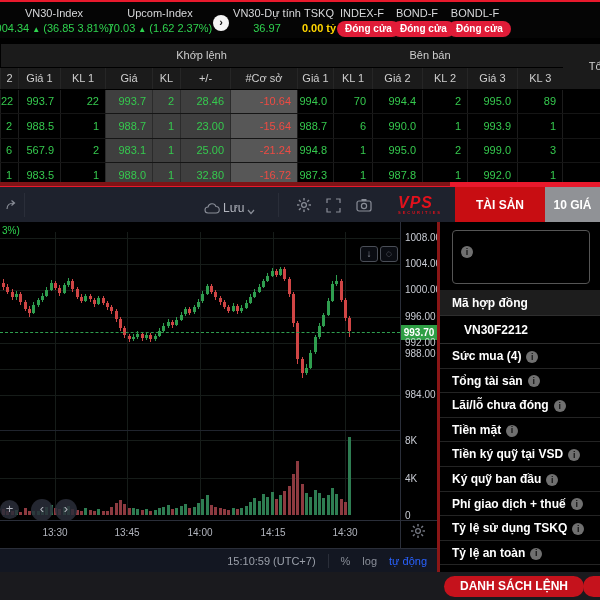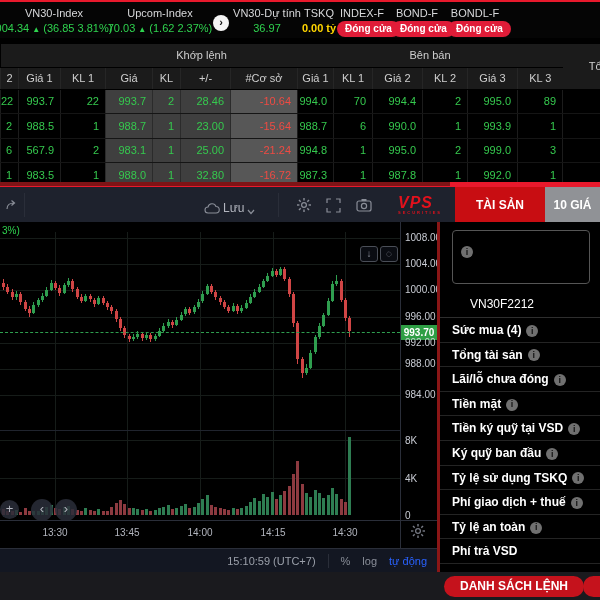--- a/index.html
+++ b/index.html
@@ -64,21 +64,21 @@
   .sb-item { color:#8a8f99; }
   .sb-auto { color:#2962ff; }
 
   
   .sidebar { position:absolute; left:437px; top:222px; width:163px; height:350px; background:#000; border-left:3px solid #8a1616; overflow:hidden; }
   .profit-box { margin:8px 10px 6px 12px; border:1px solid #555; border-radius:4px; padding:7px 8px 6px 8px; height:54px; }
   .profit-box .lbl { color:#fff; font-weight:bold; font-size:12px; display:block; }
   .info { display:inline-flex; width:12px; height:12px; border-radius:50%; background:#707070; color:#141414; font-size:9px; font-weight:bold; align-items:center; justify-content:center; vertical-align:middle; }
   .profit-box .info { margin-top:8px; }
   .s-header { height:26px; line-height:26px; padding-left:12px; color:#fff; font-weight:bold; font-size:12px; background:#1d1d1d; border-bottom:1px solid #2e2e2e; }
-  .s-value { height:28px; line-height:28px; padding-left:30px; color:#fff; font-weight:normal; font-size:12px; border-bottom:1px solid #2e2e2e; }
+  .s-value { height:28px; line-height:28px; padding-left:24px; color:#fff; font-weight:bold; font-size:12px; border-bottom:1px solid #2e2e2e; }
   .s-row { height:24.6px; line-height:24.6px; padding-left:12px; color:#fff; font-weight:bold; font-size:12px; border-bottom:1px solid #242424; white-space:nowrap; }
   .s-row .info { margin-left:5px; }
 
   
   .bottombar { position:absolute; left:0; top:572px; width:600px; height:28px; background:#1a1a1e; }
   .red-btn { position:absolute; top:4px; height:21px; background:#c5121c; border:none; color:#fff; font-weight:bold; font-size:12px; border-radius:11px; padding:0 16px; font-family:"Liberation Sans", sans-serif; line-height:21px; }
   svg { display:block; }
 </style>
 </head>
 <body>
@@ -548,21 +548,21 @@
       <div class="candle-wick" style="left:349.4px;top:93.8px;height:20.9px;background:#d04545;"></div>
       <div class="candle-body" style="left:348.4px;top:95.8px;height:13.7px;background:#d04545;"></div>
       <div class="vol-bar" style="left:348.4px;top:215.2px;height:77.8px;background:#2e7d52;"></div>
       <div class="cur-line" style="top:110px;"></div>
       <div class="cur-tag" style="top:103px;">993.70</div>
       <div class="p-label" style="top:10.0px;">1008.00</div>
       <div class="p-label" style="top:36.2px;">1004.00</div>
       <div class="p-label" style="top:62.3px;">1000.00</div>
       <div class="p-label" style="top:88.5px;">996.00</div>
       <div class="p-label" style="top:114.7px;">992.00</div>
-      <div class="p-label" style="top:136px;">988.00</div>
+      <div class="p-label" style="top:126px;">988.00</div>
       <div class="p-label" style="top:167.0px;">984.00</div>
       <div class="p-label" style="top:213.0px;">8K</div>
       <div class="p-label" style="top:250.5px;">4K</div>
       <div class="p-label" style="top:288.0px;">0</div>
       <div class="t-label" style="left:55px;">13:30</div>
       <div class="t-label" style="left:127px;">13:45</div>
       <div class="t-label" style="left:200px;">14:00</div>
       <div class="t-label" style="left:273px;">14:15</div>
       <div class="t-label" style="left:345px;">14:30</div>
       <div class="mini-btn" style="left:360px;top:24px;">↓</div>
@@ -593,29 +593,30 @@
     <span class="sb-item">%</span>
     <span class="sb-item">log</span>
     <span class="sb-auto">tự động</span>
   </div>
 
   <div class="sidebar">
     <div class="profit-box">
       <span class="info">i</span>
     </div>
     <div id="sideRows">
+        <div class="s-header">Mã hợp đồng</div>
         <div class="s-value">VN30F2212</div>
         <div class="s-row"><span>Sức mua (4)</span><span class="info">i</span></div>
         <div class="s-row"><span>Tổng tài sản</span><span class="info">i</span></div>
         <div class="s-row"><span>Lãi/lỗ chưa đóng</span><span class="info">i</span></div>
         <div class="s-row"><span>Tiền mặt</span><span class="info">i</span></div>
         <div class="s-row"><span>Tiền ký quỹ tại VSD</span><span class="info">i</span></div>
         <div class="s-row"><span>Ký quỹ ban đầu</span><span class="info">i</span></div>
+        <div class="s-row"><span>Phí giao dịch + thuế</span><span class="info">i</span></div>
         <div class="s-row"><span>Tỷ lệ sử dụng TSKQ</span><span class="info">i</span></div>
-        <div class="s-row"><span>Phí giao dịch + thuế</span><span class="info">i</span></div>
         <div class="s-row"><span>Tỷ lệ an toàn</span><span class="info">i</span></div>
         <div class="s-row"><span>Phí trả VSD</span></div>
       </div>
   </div>
 
   <div class="bottombar">
     <button class="red-btn" style="left:444px;">DANH SÁCH LỆNH</button>
     <button class="red-btn" style="left:583px;width:90px;">DA</button>
   </div>
 

